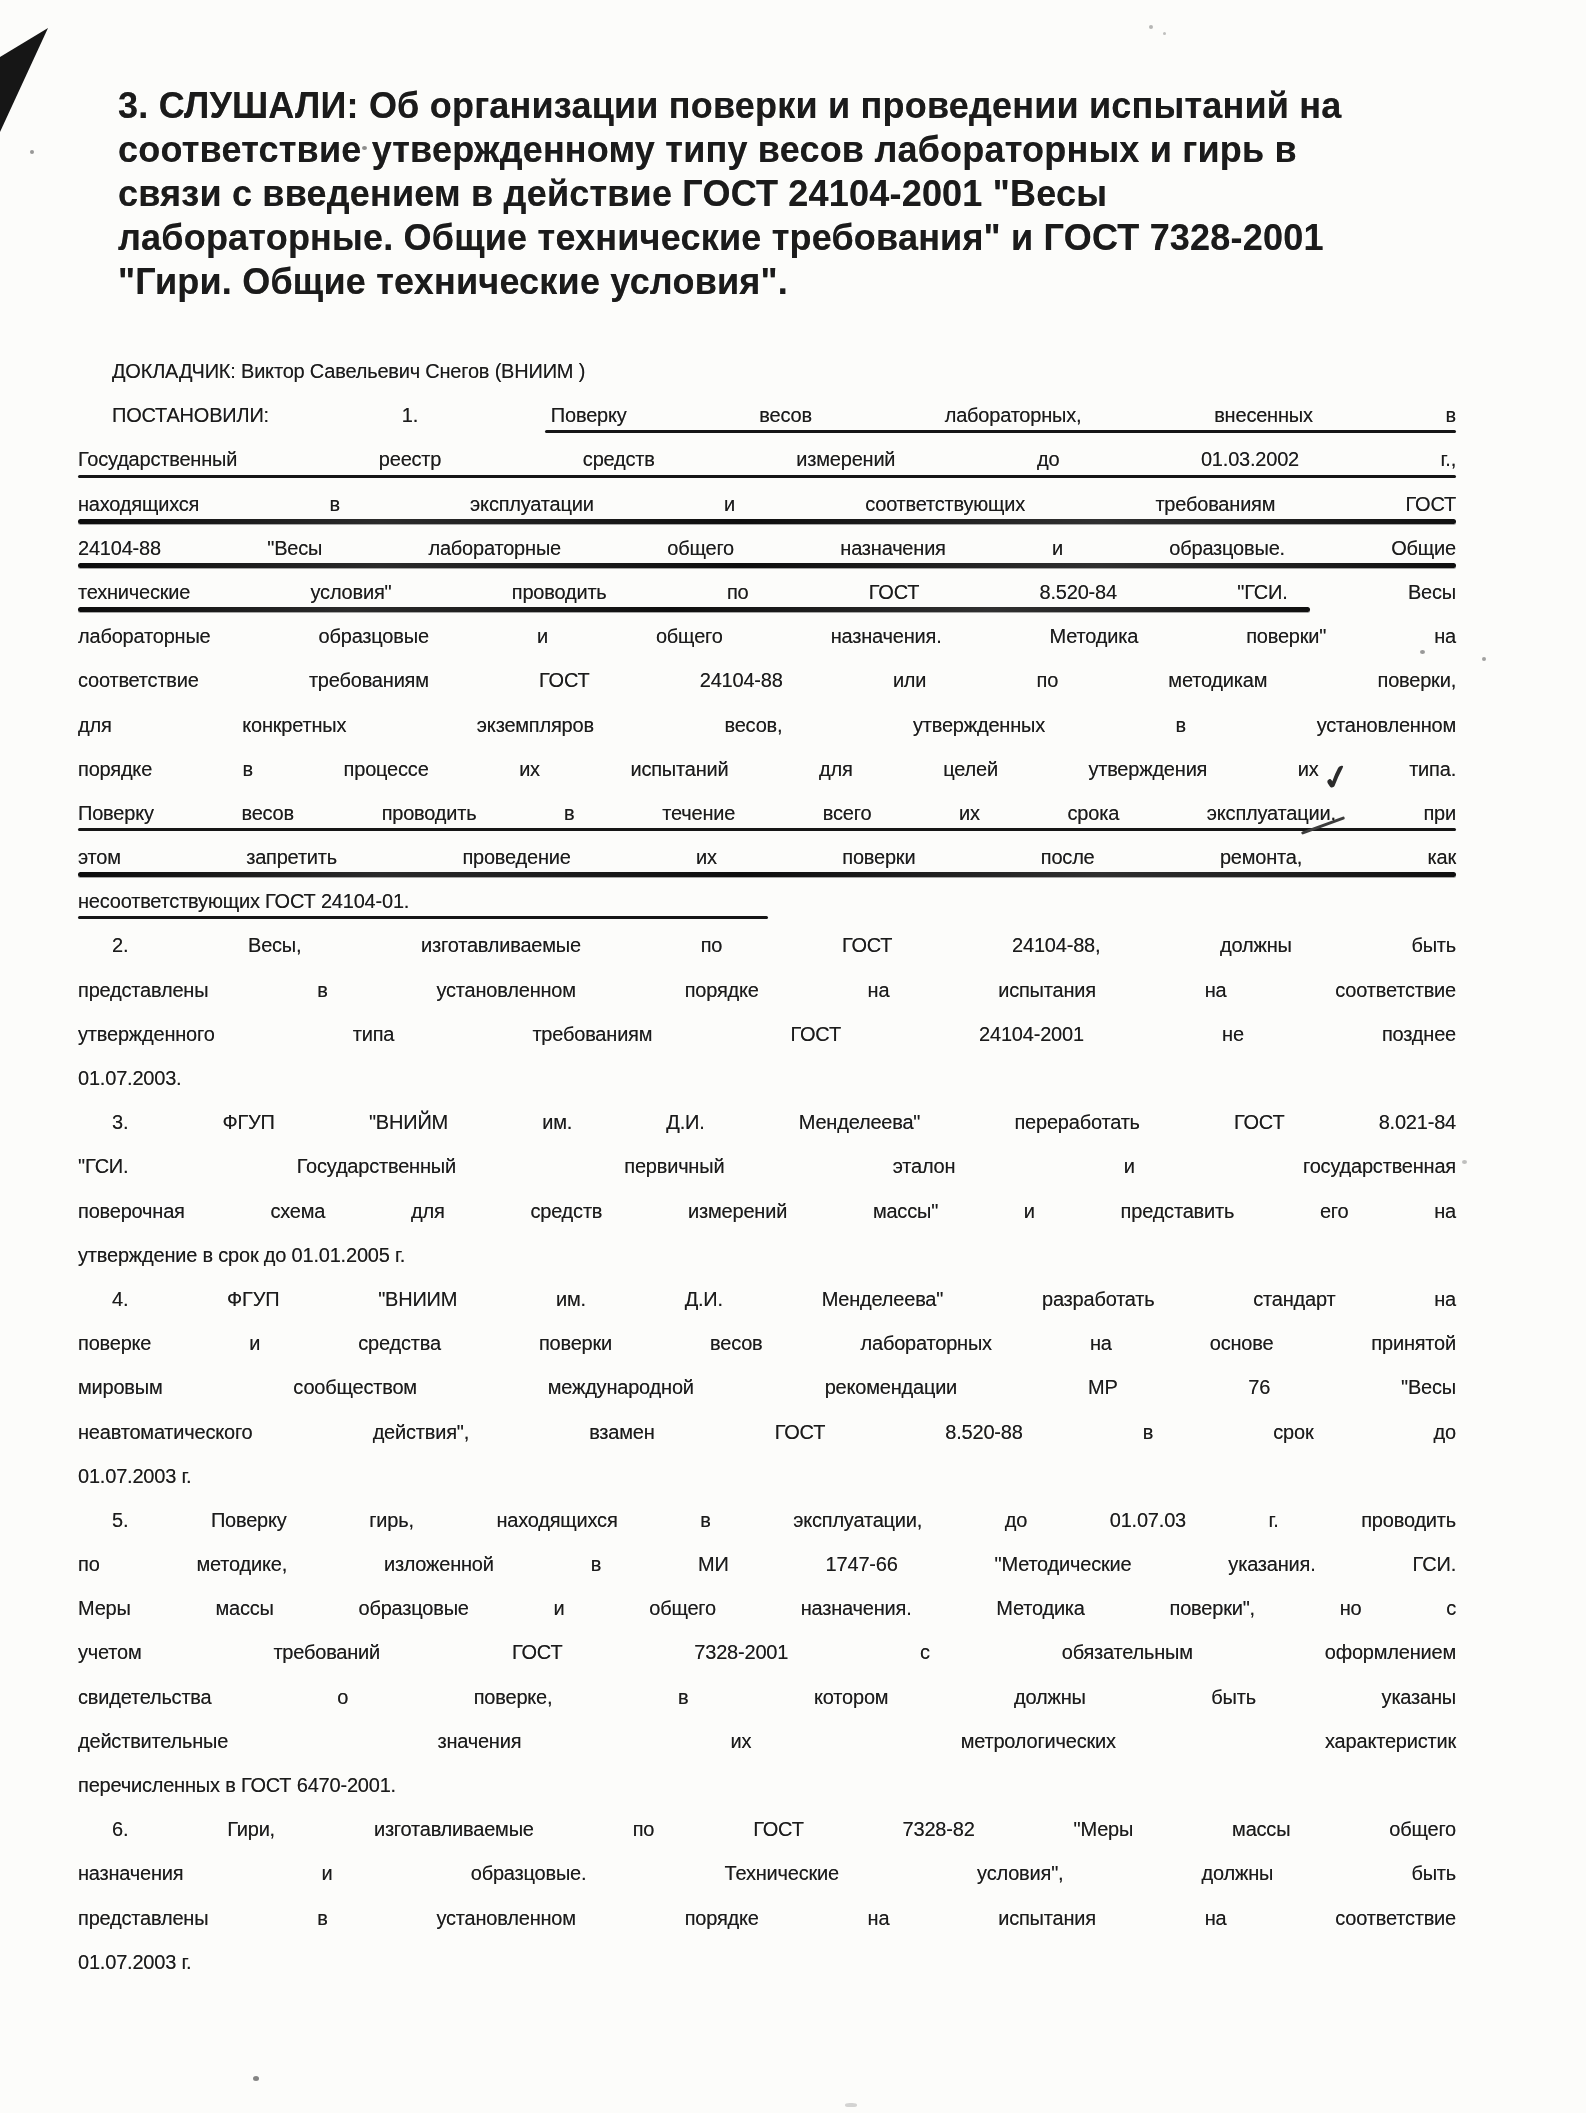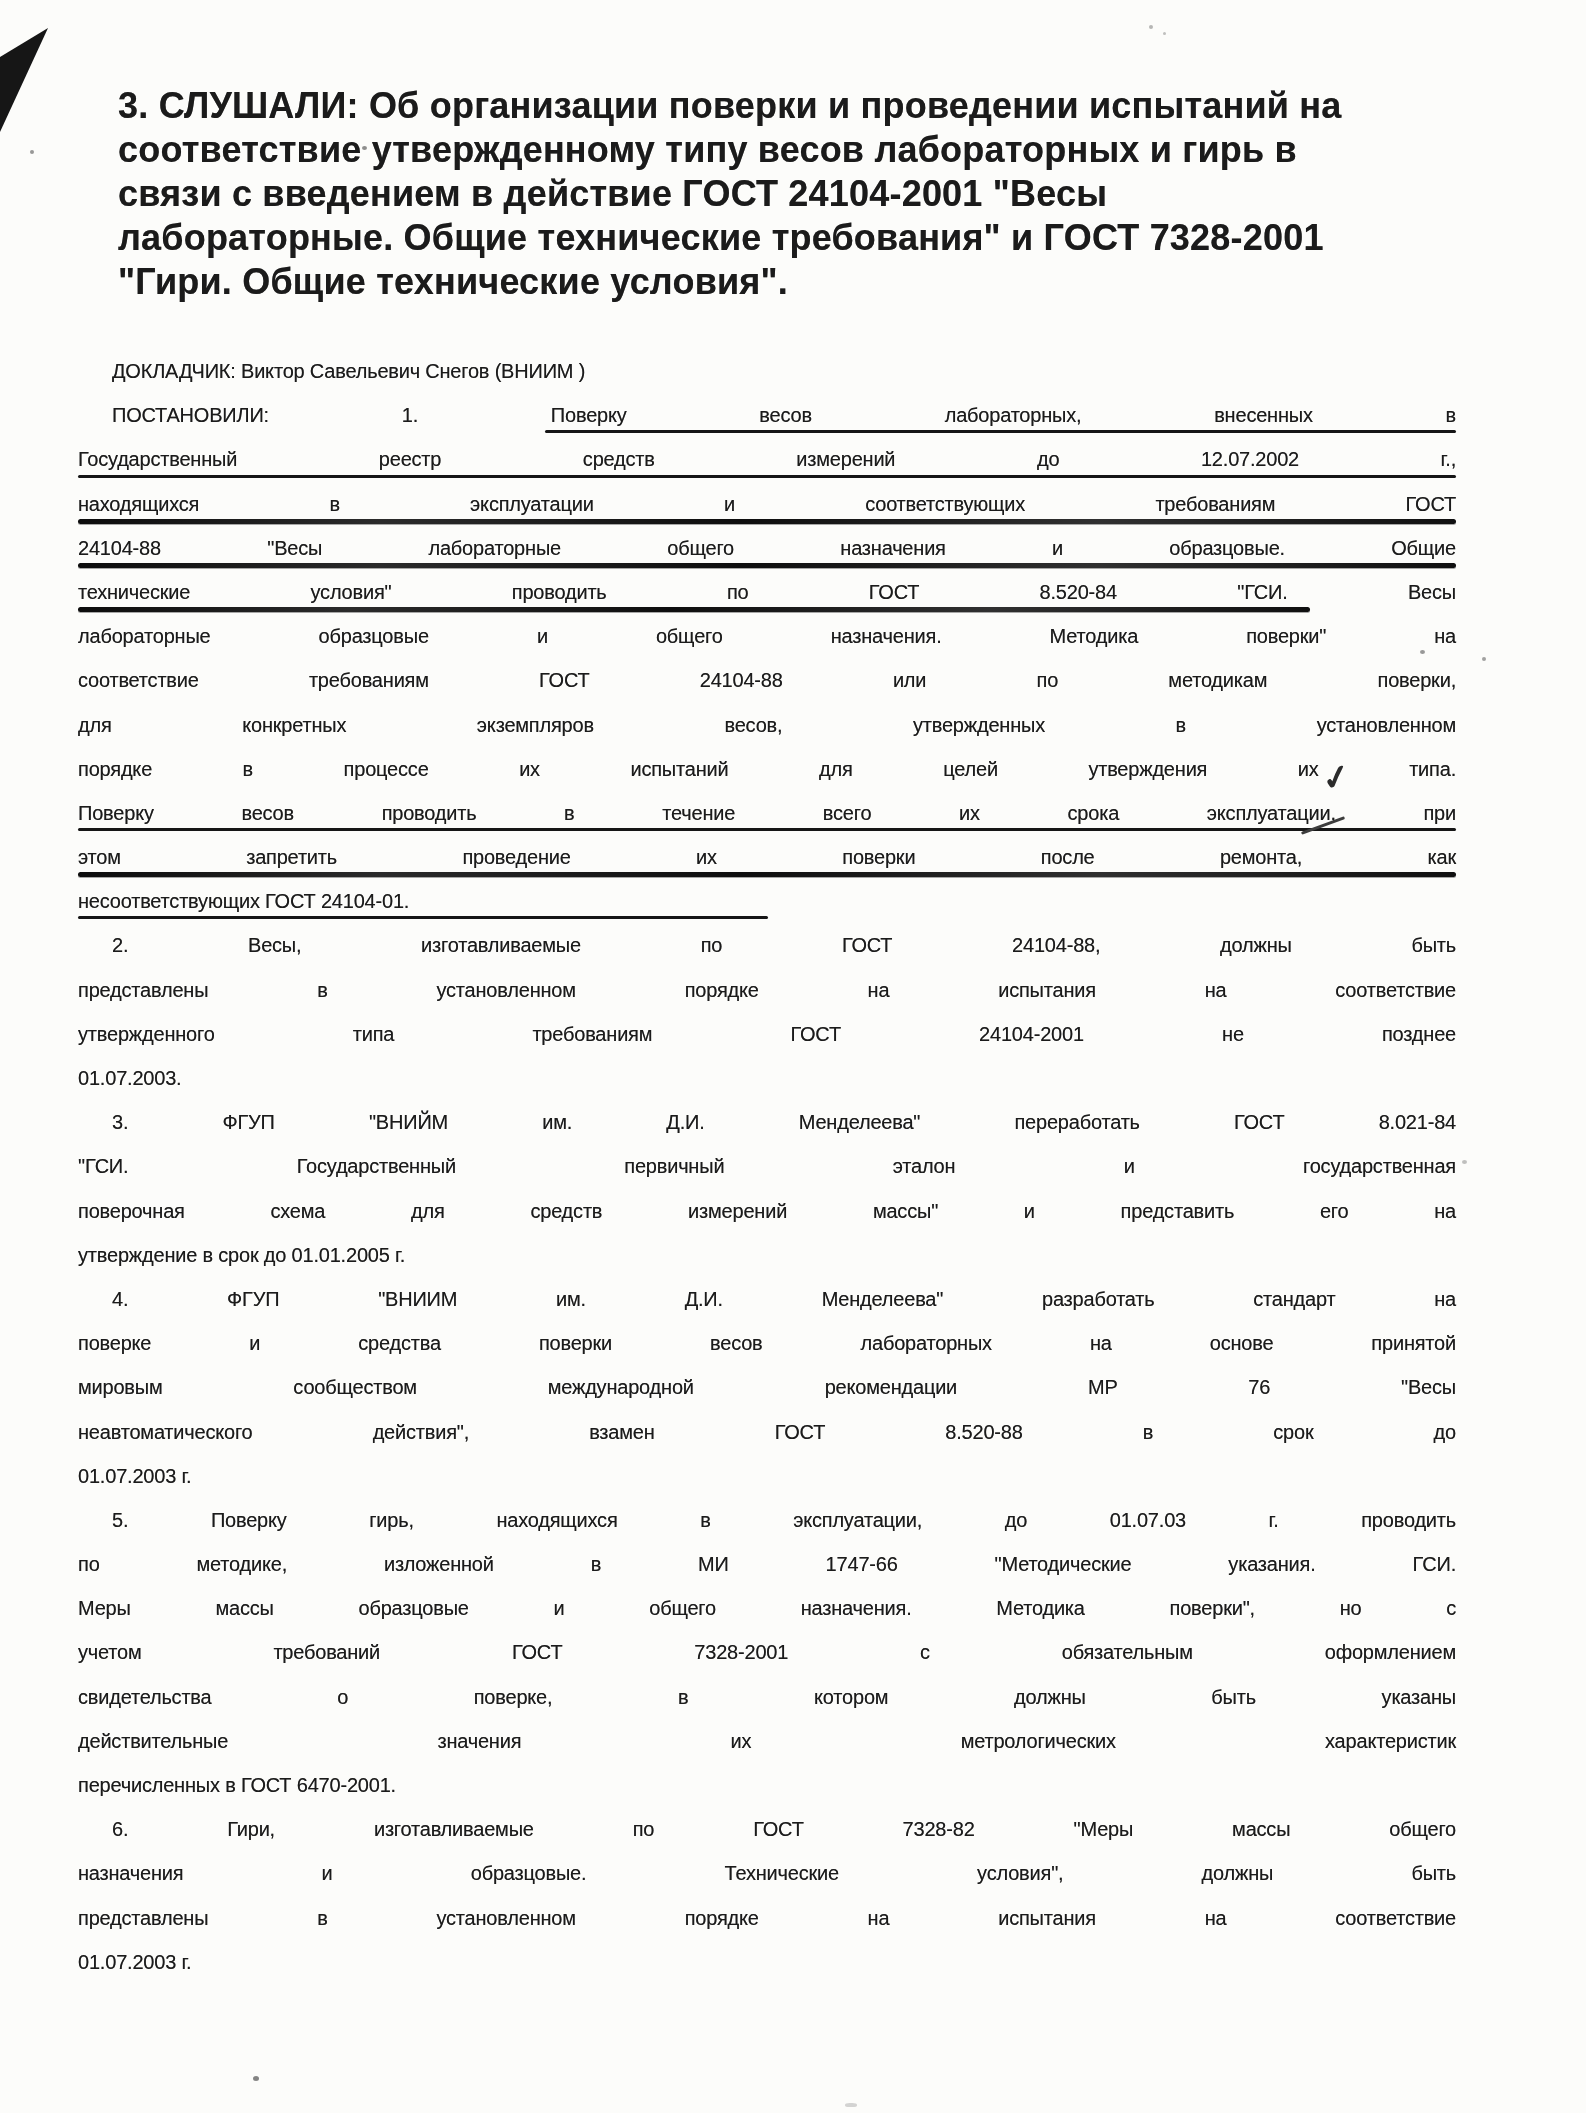--- a/index.html
+++ b/index.html
@@ -65,21 +65,21 @@
     <div class="hln">3. СЛУШАЛИ: Об организации поверки и проведении испытаний на</div>
     <div class="hln">соответствие утвержденному типу весов лабораторных и гирь в</div>
     <div class="hln">связи с введением в действие ГОСТ 24104-2001 "Весы</div>
     <div class="hln">лабораторные. Общие технические требования" и ГОСТ 7328-2001</div>
     <div class="hln">"Гири. Общие технические условия".</div>
   </div>
 
   <div class="body-text">
     <div class="ln ind">ДОКЛАДЧИК: Виктор Савельевич Снегов (ВНИИМ )</div>
     <div class="ln j ind ul ul-start">ПОСТАНОВИЛИ: 1. Поверку весов лабораторных, внесенных в</div>
-    <div class="ln j ul">Государственный реестр средств измерений до 12.07.2002 г.,</div>
+    <div class="ln j ul">Государственный реестр средств измерений до 01.03.2002 г.,</div>
     <div class="ln j ul heavy">находящихся в эксплуатации и соответствующих требованиям ГОСТ</div>
     <div class="ln j ul heavy">24104-88 "Весы лабораторные общего назначения и образцовые. Общие</div>
     <div class="ln j ul ul-mid heavy">технические условия" проводить по ГОСТ 8.520-84 "ГСИ. Весы</div>
     <div class="ln j">лабораторные образцовые и общего назначения. Методика поверки" на</div>
     <div class="ln j">соответствие требованиям ГОСТ 24104-88 или по методикам поверки,</div>
     <div class="ln j">для конкретных экземпляров весов, утвержденных в установленном</div>
     <div class="ln j">порядке в процессе их испытаний для целей утверждения их типа.</div>
     <div class="ln j ul">Поверку весов проводить в течение всего их срока эксплуатации, при</div>
     <div class="ln j ul heavy">этом запретить проведение их поверки после ремонта, как</div>
     <div class="ln ul ul-short">несоответствующих ГОСТ 24104-01.</div>

